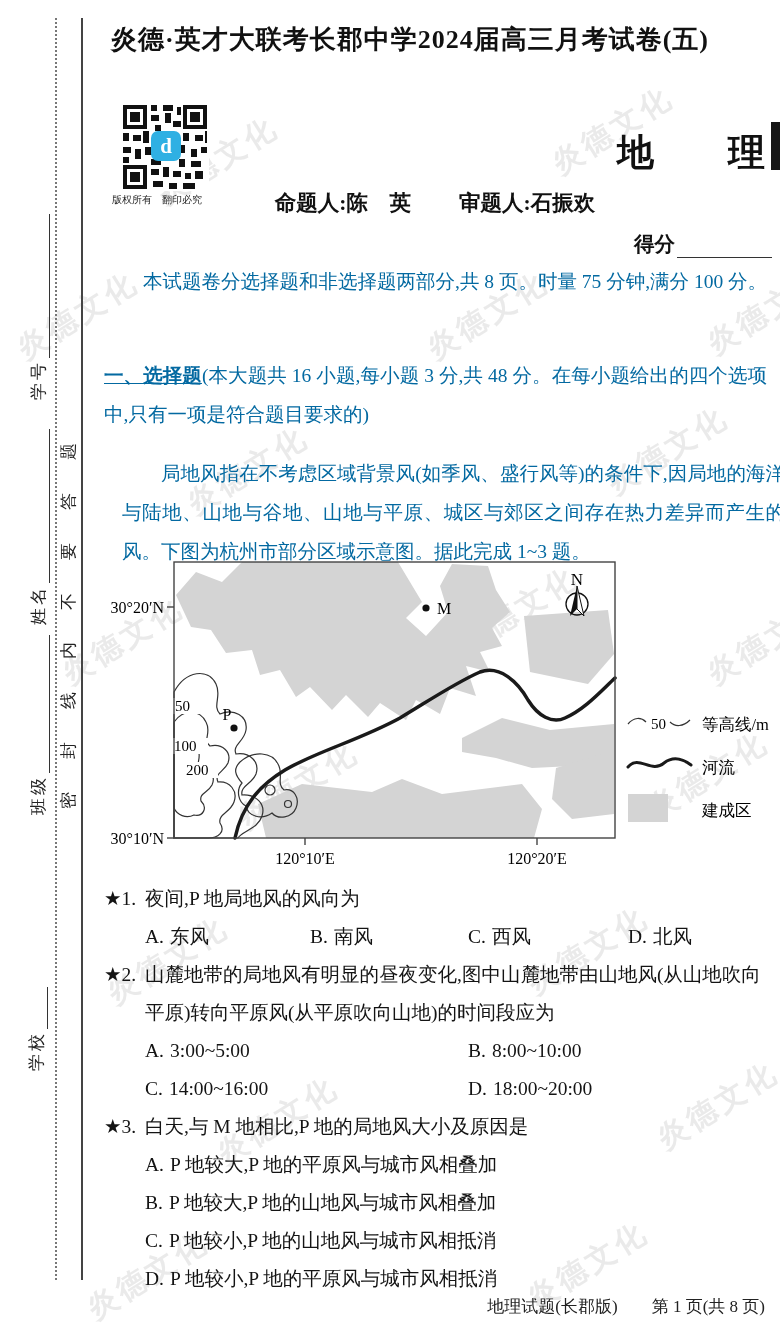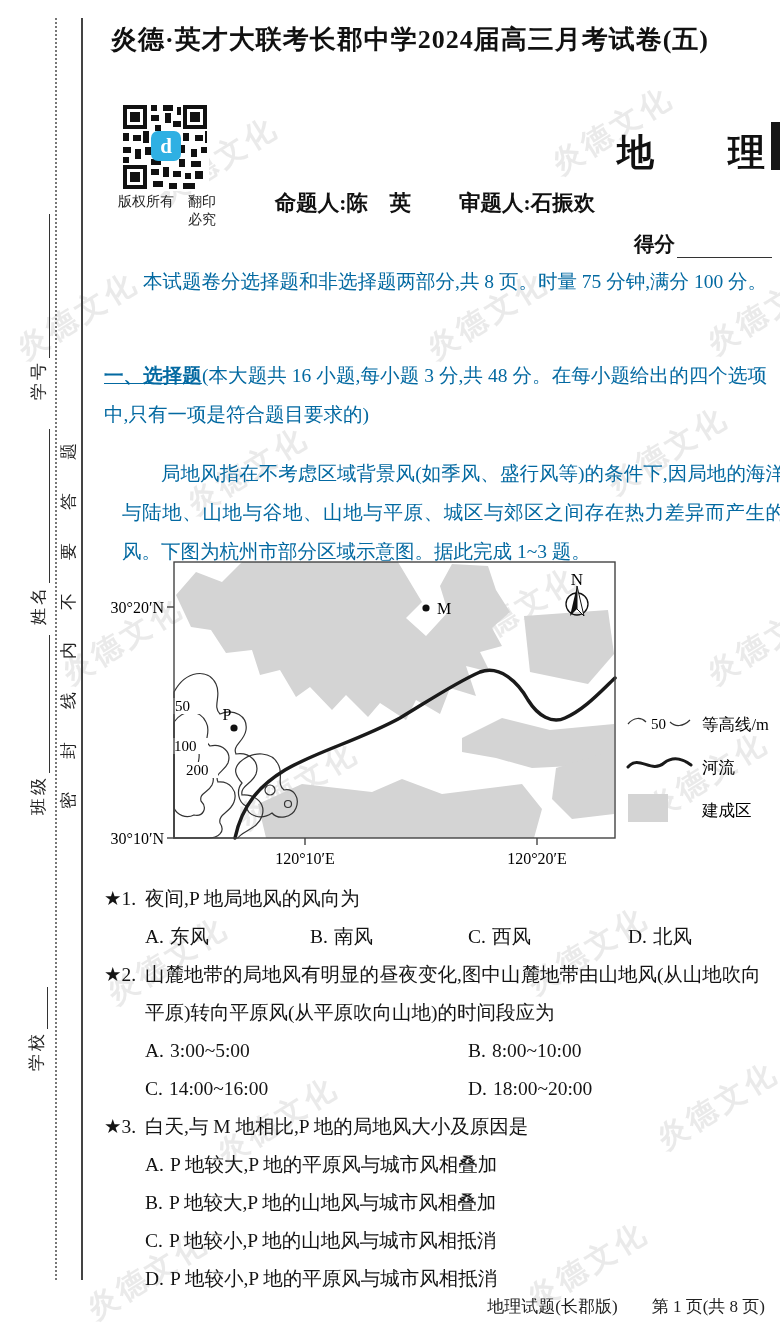--- a/index.html
+++ b/index.html
@@ -27,22 +27,22 @@
   .seal-col{
     position:absolute;left:55px;top:440px;width:27px;height:372px;
     display:flex;flex-direction:column-reverse;justify-content:space-between;align-items:center;
   }
   .seal-col span{display:block;transform:rotate(-90deg);font-size:17px;color:#222;}
   
   .exam-title{position:absolute;top:22px;left:60px;width:700px;text-align:center;
     font-size:26px;font-weight:bold;letter-spacing:1px;}
   .edge-mark{position:absolute;left:771px;top:122px;width:9px;height:48px;background:#161616;}
   .qr-wrap{position:absolute;left:121px;top:103px;width:104px;}
-  .qr-caption{position:absolute;left:112px;top:193px;width:104px;text-align:right;
-    font-size:14px;color:#222;font-family:"Liberation Sans",sans-serif;}
+  .qr-caption{position:absolute;left:112px;top:193px;width:104px;text-align:left;
+    font-size:10px;color:#222;font-family:"Liberation Sans",sans-serif;}
   .subject{position:absolute;top:128px;left:105px;width:660px;text-align:right;
     font-size:37px;font-weight:bold;font-family:Liberation Serif, serif;}
   .setters{position:absolute;top:188px;left:105px;width:660px;display:flex;
     justify-content:center;gap:48px;font-size:21.5px;font-weight:bold;}
   .score{position:absolute;left:612px;top:230px;font-size:20.5px;font-weight:bold;display:flex;align-items:flex-end;margin-left:22px;}
   .score .s-underline{display:inline-block;width:95px;border-bottom:1.6px solid #333;height:22px;margin-left:2px;}
   
   .para{position:absolute;left:104px;width:663px;font-size:19.5px;line-height:39px;
     text-align:justify;color:#0369a1;}
   .indent{text-indent:2em;}

